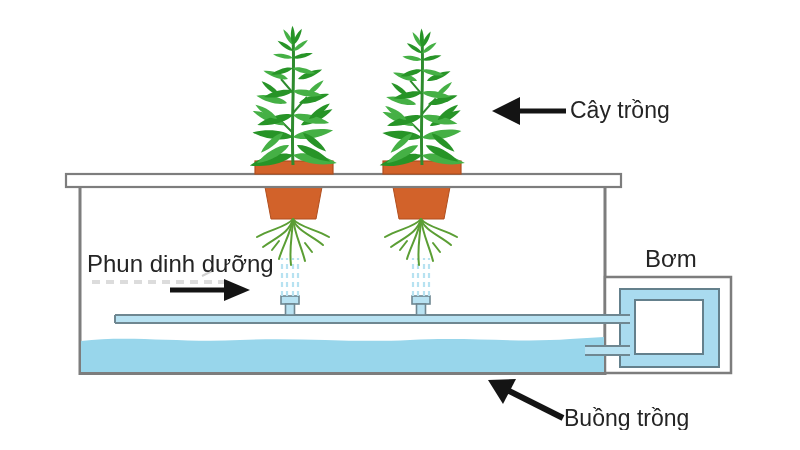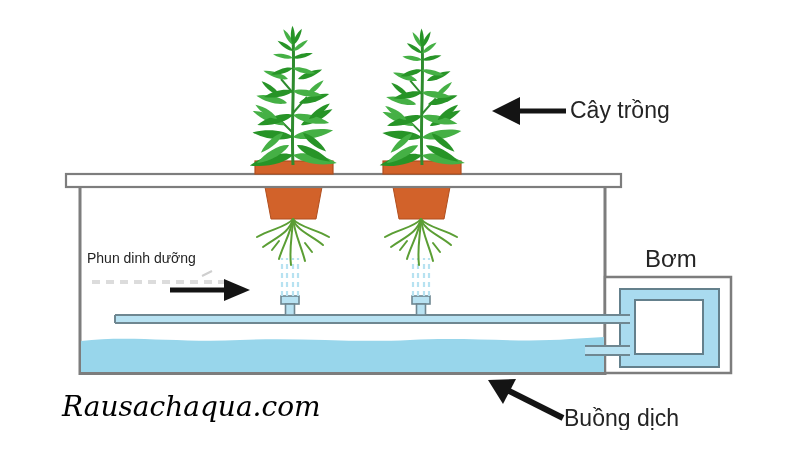--- a/index.html
+++ b/index.html
@@ -7,21 +7,21 @@
     position:relative;width:800px;height:430px;background:#ffffff;overflow:hidden;
     font-family:"Liberation Sans",sans-serif;
   }
   .stage svg{position:absolute;left:0;top:0;}
   .lbl{
     position:absolute;color:#242424;white-space:nowrap;line-height:1.1;
     font-family:"Liberation Sans",sans-serif;
   }
   .lbl-plant  {left:570px;top:98px; font-size:23px;}
   .lbl-pump   {left:645px;top:246px;font-size:24px;}
-  .lbl-spray  {left:87px; top:251px;font-size:14px;}
+  .lbl-spray  {left:87px; top:251px;font-size:24px;}
   .lbl-solution{left:281px;top:346px;font-size:18px;color:#31404d;}
   .lbl-chamber{left:564px;top:406px;font-size:23px;}
   .lbl-watermark{
     left:62px;top:392px;font-size:28px;color:#000;
     font-family:"DejaVu Serif","Liberation Serif",serif;font-style:italic;
   }
   .lf1{fill:#279427;} .lf2{fill:#45b045;}
 </style>
 </head>
 <body>
@@ -147,15 +147,14 @@
       <g>
         <line x1="563" y1="418" x2="509" y2="391" stroke-width="6"></line>
         <polygon points="488,380 516,379 503,404" stroke="none"></polygon>
       </g>
     </g>
   </svg>
 
   <div class="lbl lbl-plant">Cây trồng</div>
   <div class="lbl lbl-pump">Bơm</div>
   <div class="lbl lbl-spray">Phun dinh dưỡng</div>
-  <div class="lbl lbl-chamber">Buồng dịch</div>
-  <div class="lbl lbl-watermark">Rausachaqua.com</div>
+  <div class="lbl lbl-chamber">Buồng trồng</div>
 </div>
 
 </body></html>

